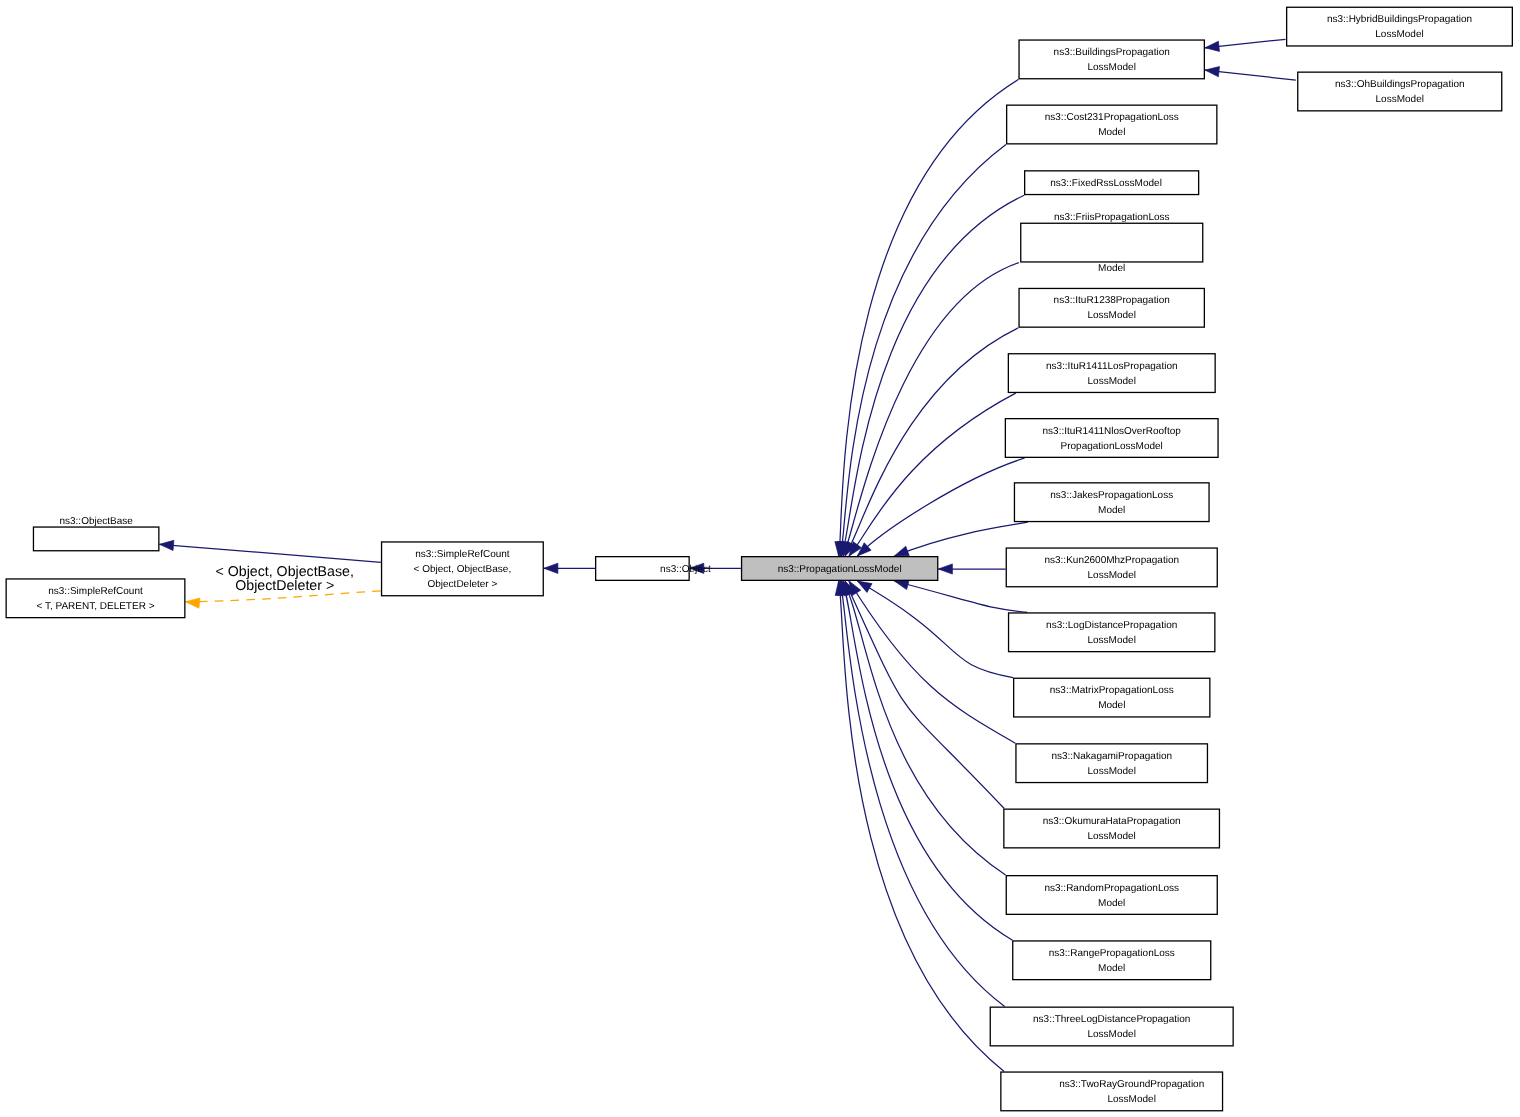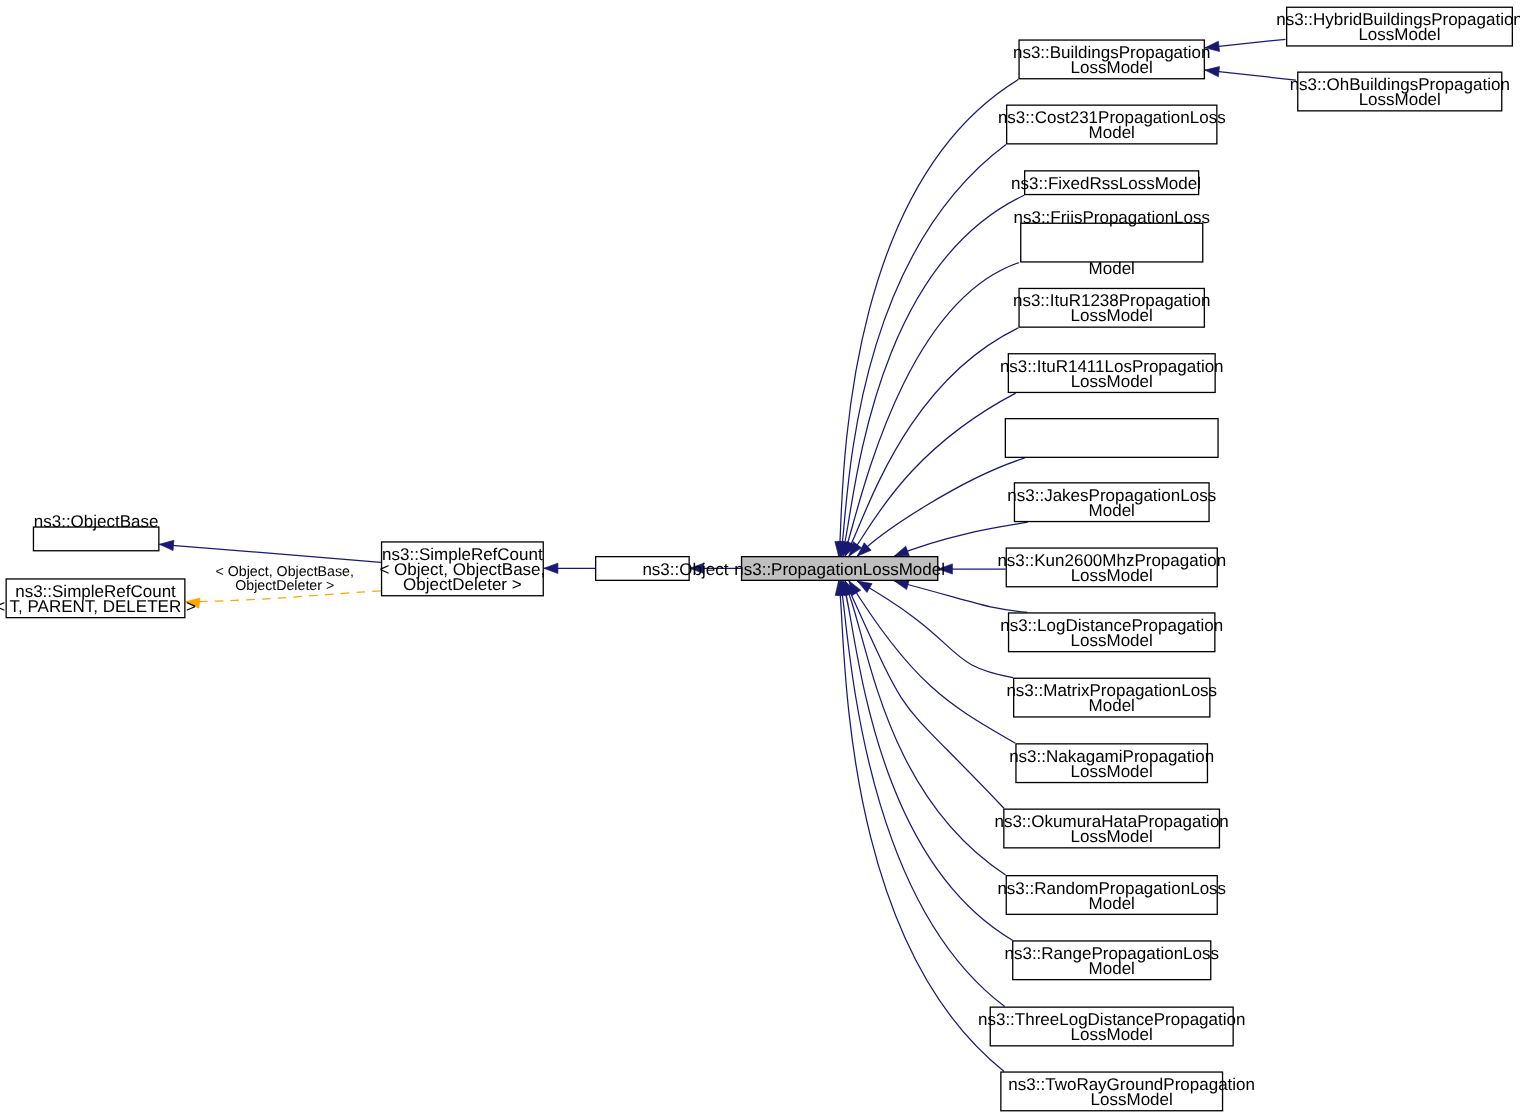--- a/index.html
+++ b/index.html
@@ -4,21 +4,21 @@
 <title>ns3::PropagationLossModel Class Reference</title>
 <style>
   html,body{margin:0;padding:0;}
   body{width:1520px;height:1117px;overflow:hidden;background:#ffffff;
        font-family:"Liberation Sans",sans-serif;-webkit-font-smoothing:antialiased;
        text-rendering:geometricPrecision;}
   #diagram{position:relative;width:1520px;height:1117px;background:#ffffff;}
   #node-layer,#label-layer{position:absolute;left:0;top:0;width:1520px;height:1117px;}
   #edge-layer{position:absolute;left:0;top:0;width:1520px;height:1117px;}
   .node{position:absolute;box-sizing:border-box;
-        font-size:17px;line-height:15.0px;color:#000000;text-align:center;white-space:nowrap;
+        font-size:10px;line-height:15.0px;color:#000000;text-align:center;white-space:nowrap;
         display:flex;flex-direction:column;align-items:center;justify-content:center;padding-top:1px;}
   .node .ln{display:block;}
   .edge-label{position:absolute;font-size:14.2px;line-height:14.1px;color:#000000;text-align:center;white-space:nowrap;}
 </style>
 </head>
 <body>
 
 <div id="diagram">
   <svg id="edge-layer" width="1520" height="1117" viewBox="0 0 1520 1117">
       <g>
@@ -158,20 +158,24 @@
         <span class="ln">Model</span>
       </div>
       <div class="node" style="left: 1018.4px; top: 287.8px; width: 186.6px; height: 40px;">
         <span class="ln">ns3::ItuR1238Propagation</span>
         <span class="ln">LossModel</span>
       </div>
       <div class="node" style="left: 1007.7px; top: 353.1px; width: 208.1px; height: 40px;">
         <span class="ln">ns3::ItuR1411LosPropagation</span>
         <span class="ln">LossModel</span>
       </div>
+      <div class="node" style="left: 1004.7px; top: 418px; width: 214px; height: 40px;">
+        <span class="ln">ns3::ItuR1411NlosOverRooftop</span>
+        <span class="ln">PropagationLossModel</span>
+      </div>
       <div class="node" style="left: 1013.8px; top: 482.2px; width: 195.9px; height: 40px; border-radius: 19px;">
         <span class="ln">ns3::JakesPropagationLoss</span>
         <span class="ln">Model</span>
       </div>
       <div class="node" style="left: 1005.6px; top: 547.4px; width: 212.3px; height: 40px;">
         <span class="ln">ns3::Kun2600MhzPropagation</span>
         <span class="ln">LossModel</span>
       </div>
       <div class="node" style="left: 1007.9px; top: 612.3px; width: 207.6px; height: 40px;">
         <span class="ln">ns3::LogDistancePropagation</span>

